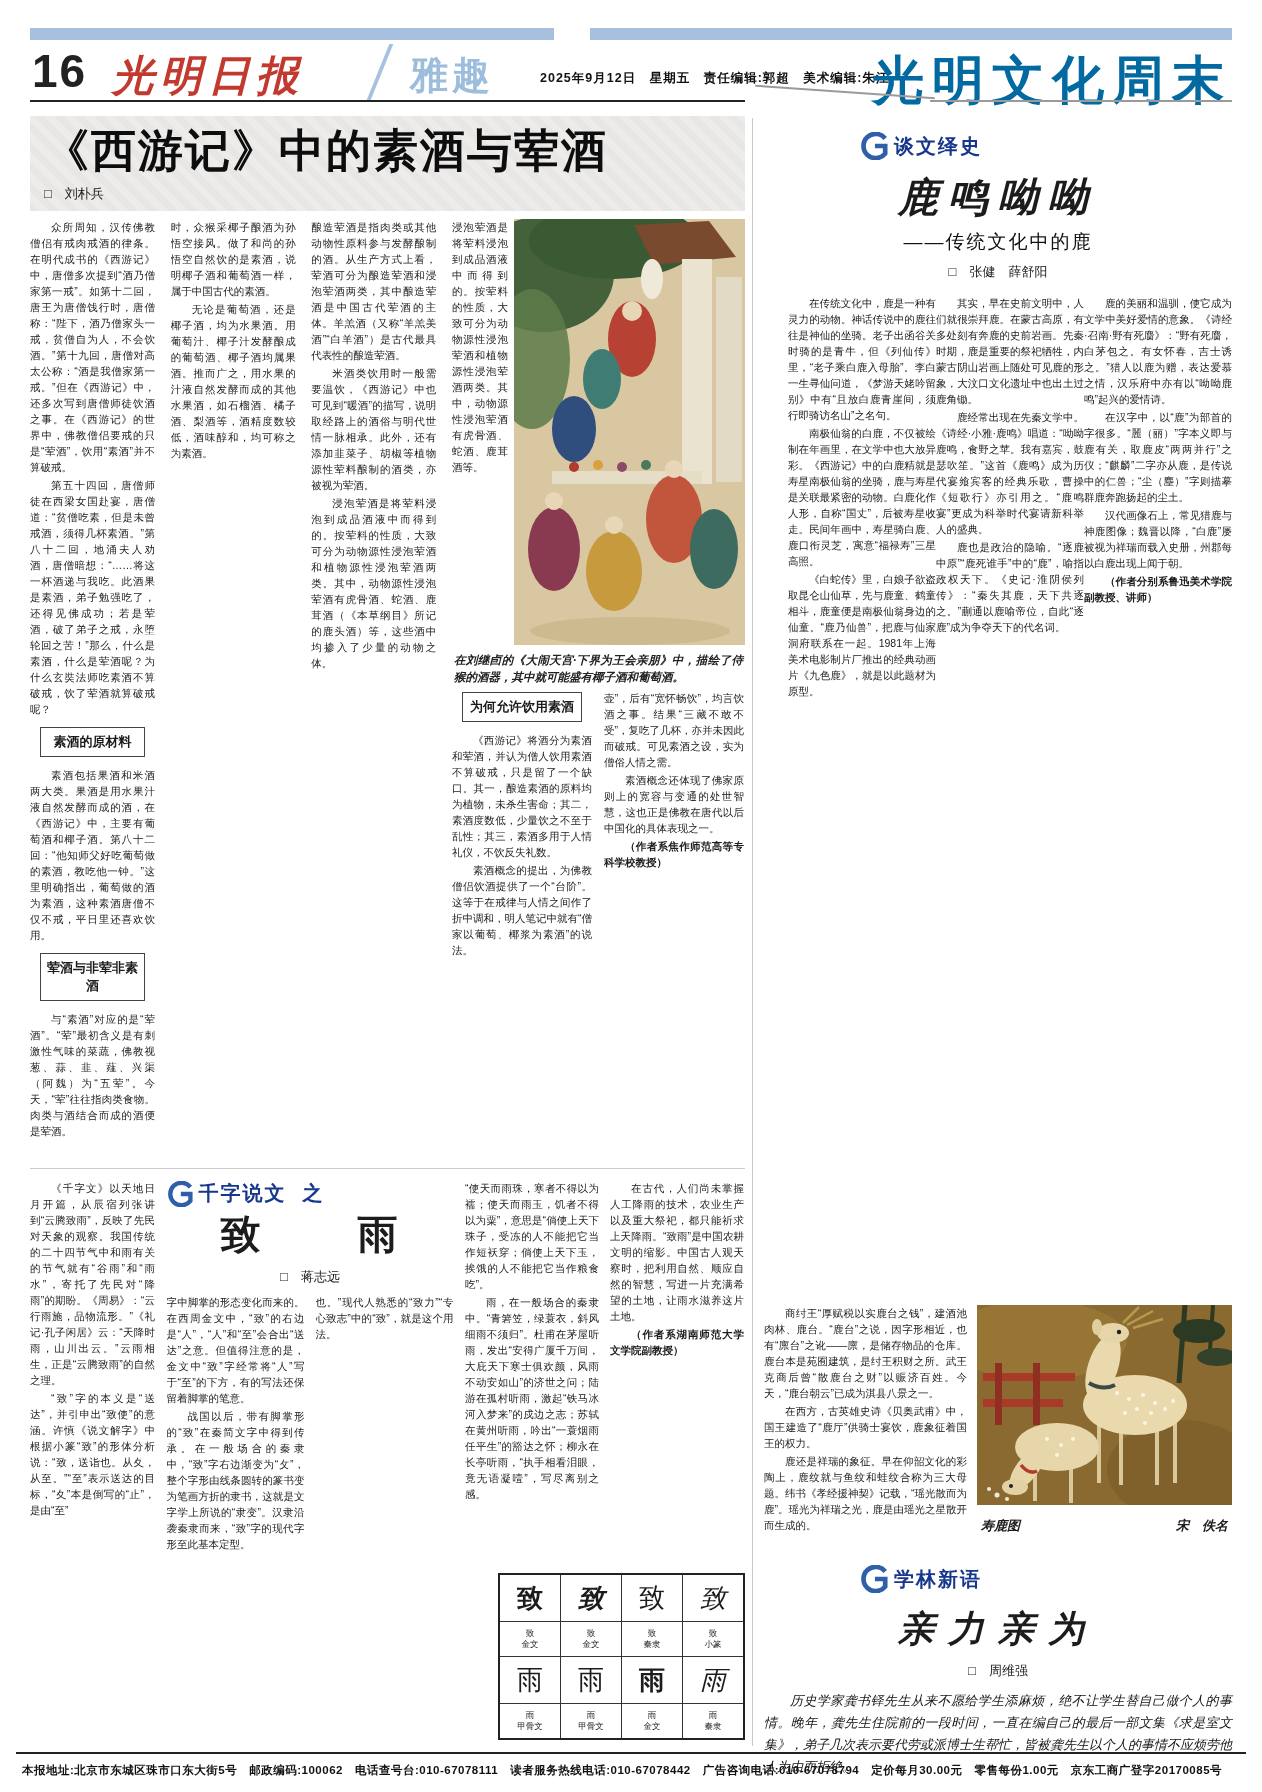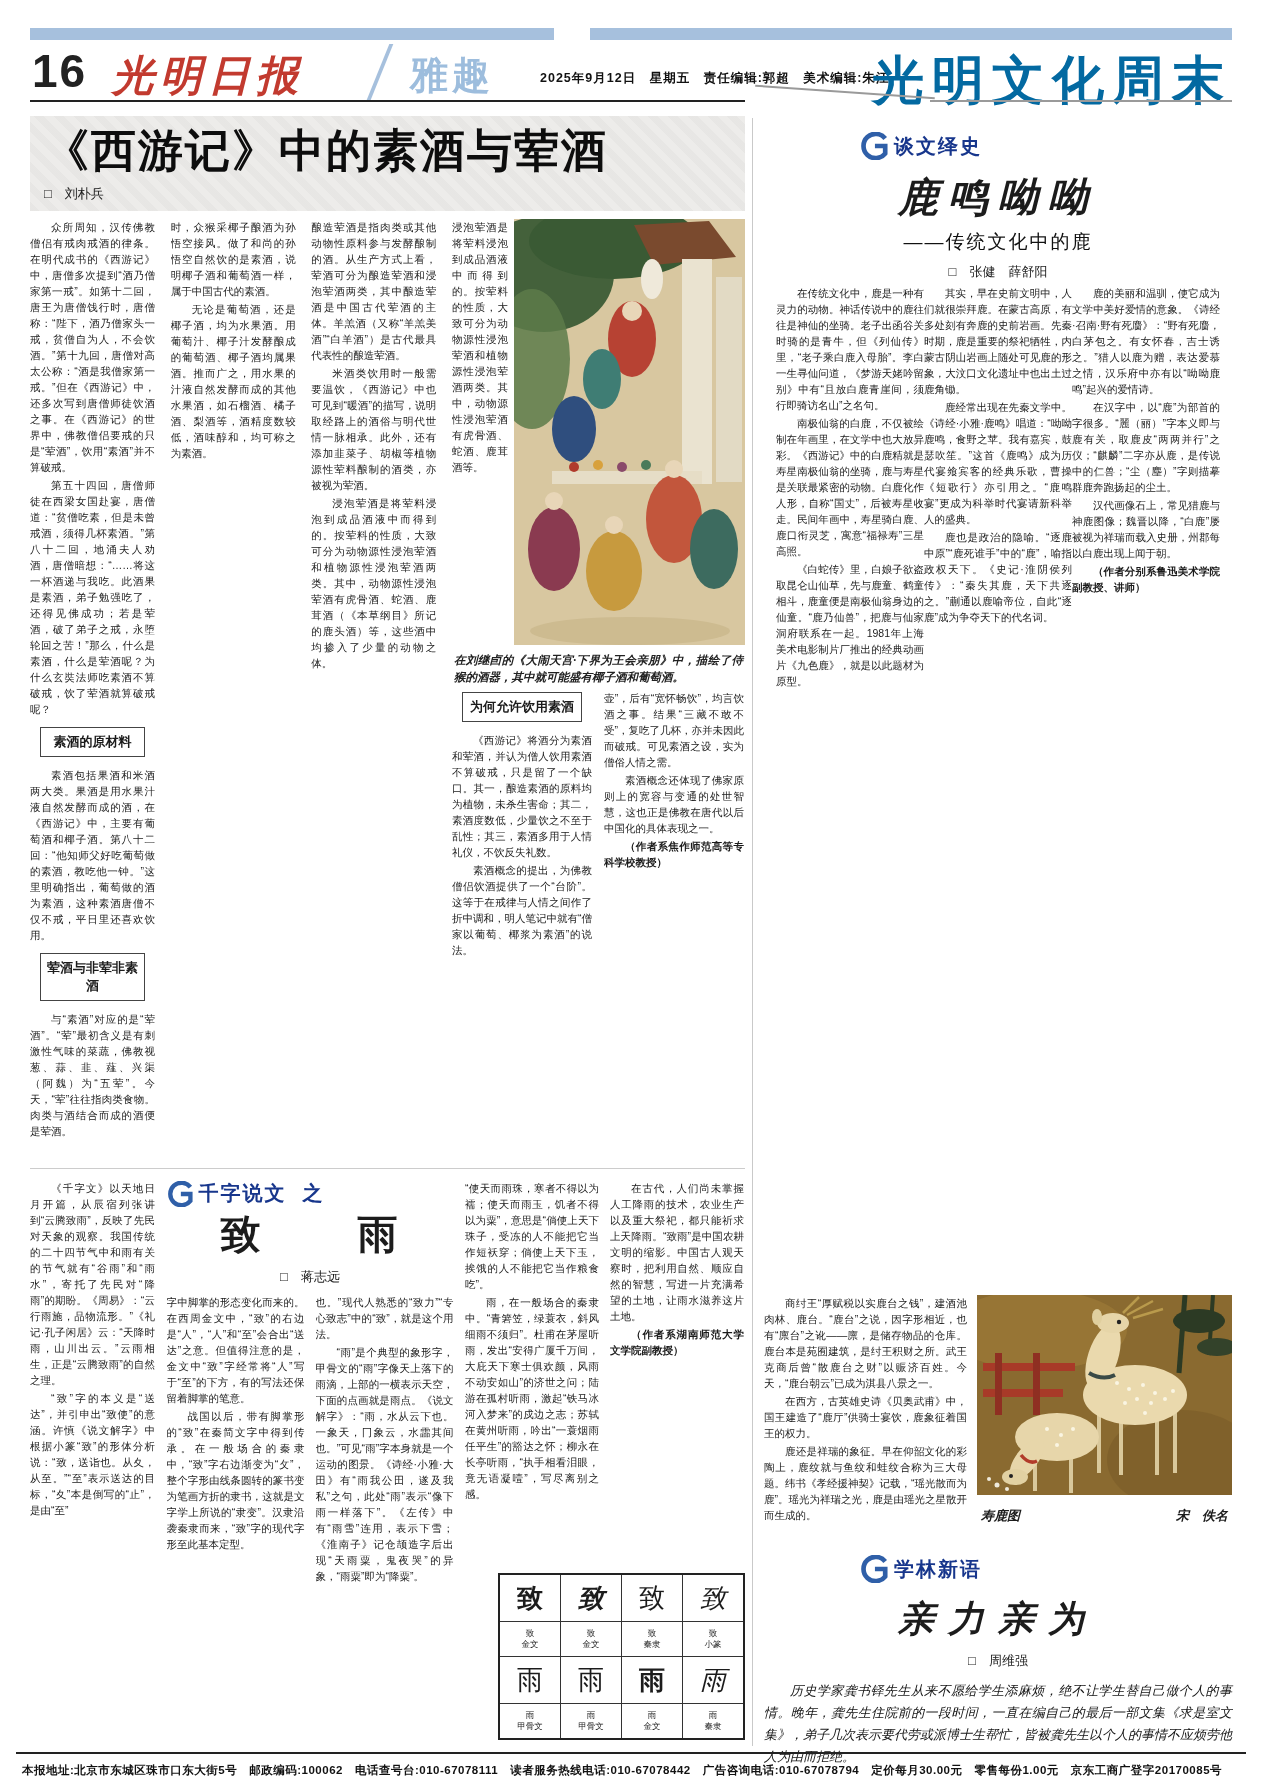--- a/index.html
+++ b/index.html
@@ -42,21 +42,21 @@
   .msub{display:flex;gap:12px;flex:1;overflow:hidden;}
   .mcol45{width:140px;overflow:hidden;}
   
   .glabel{display:flex;align-items:center;gap:6px;}
   .glabel .txt{font-size:20px;font-weight:800;color:#17368c;letter-spacing:2px;}
   
   .d-title{font-family:"Liberation Serif",serif;font-style:italic;font-weight:900;
            font-size:40px;text-align:center;letter-spacing:10px;}
   .d-sub{font-size:19px;text-align:center;letter-spacing:2px;margin-top:4px;color:#111;}
   .d-by{font-size:13px;text-align:center;margin-top:8px;font-family:"Liberation Serif",serif;}
-  .d-cols{display:flex;justify-content:center;margin-top:4px;height:1000px;overflow:hidden;}
+  .d-cols{display:flex;justify-content:flex-end;margin-top:14px;height:1000px;overflow:hidden;}
   .dcol{width:148px;overflow:hidden;}
   .d-bottom{display:flex;gap:10px;margin-top:10px;height:232px;}
   .d-btext{width:203px;overflow:hidden;}
   .d-paint{width:255px;}
   .paintcap{display:flex;justify-content:space-between;font-family:"Liberation Serif",serif;
             font-style:italic;font-weight:700;font-size:13px;padding:8px 4px 0 4px;}
   
   .r-title{font-family:"Liberation Serif",serif;font-weight:900;font-size:40px;
            text-align:center;letter-spacing:2px;}
   .r-title .sp{display:inline-block;width:95px;}
@@ -191,21 +191,20 @@
       </div>
       <div class="r-by">□　蒋志远</div>
     </div>
     <div class="bodytext" style="display:flex;gap:11px;flex:1;margin-top:14px;overflow:hidden;">
       <div style="width:138px;overflow:hidden;">
         <p style="text-indent:0;">字中脚掌的形态变化而来的。在西周金文中，“致”的右边是“人”，“人”和“至”会合出“送达”之意。但值得注意的是，金文中“致”字经常将“人”写于“至”的下方，有的写法还保留着脚掌的笔意。</p>
         <p>战国以后，带有脚掌形的“致”在秦简文字中得到传承。在一般场合的秦隶中，“致”字右边渐变为“攵”，整个字形由线条圆转的篆书变为笔画方折的隶书，这就是文字学上所说的“隶变”。汉隶沿袭秦隶而来，“致”字的现代字形至此基本定型。</p>
       </div>
       <div style="width:138px;overflow:hidden;">
         <p style="text-indent:0;">也。”现代人熟悉的“致力”“专心致志”中的“致”，就是这个用法。</p>
-        <p>“雨”是个典型的象形字，甲骨文的“雨”字像天上落下的雨滴，上部的一横表示天空，下面的点画就是雨点。《说文解字》：“雨，水从云下也。一象天，冂象云，水霝其间也。”可见“雨”字本身就是一个运动的图景。《诗经·小雅·大田》有“雨我公田，遂及我私”之句，此处“雨”表示“像下雨一样落下”。《左传》中有“雨雪”连用，表示下雪；《淮南子》记仓颉造字后出现“天雨粟，鬼夜哭”的异象，“雨粟”即为“降粟”。</p>
       </div>
     </div>
   </div>
   <div style="width:280px;display:flex;flex-direction:column;">
     <div class="bodytext" style="display:flex;gap:11px;height:404px;overflow:hidden;">
       <div style="width:134px;overflow:hidden;">
         <p style="text-indent:0;">“使天而雨珠，寒者不得以为襦；使天而雨玉，饥者不得以为粟”，意思是“倘使上天下珠子，受冻的人不能把它当作短袄穿；倘使上天下玉，挨饿的人不能把它当作粮食吃”。</p>
         <p>雨，在一般场合的秦隶中。“青箬笠，绿蓑衣，斜风细雨不须归”。杜甫在茅屋听雨，发出“安得广厦千万间，大庇天下寒士俱欢颜，风雨不动安如山”的济世之问；陆游在孤村听雨，激起“铁马冰河入梦来”的戍边之志；苏轼在黄州听雨，吟出“一蓑烟雨任平生”的豁达之怀；柳永在长亭听雨，“执手相看泪眼，竟无语凝噎”，写尽离别之感。</p>
       </div>
       <div style="width:134px;overflow:hidden;">

